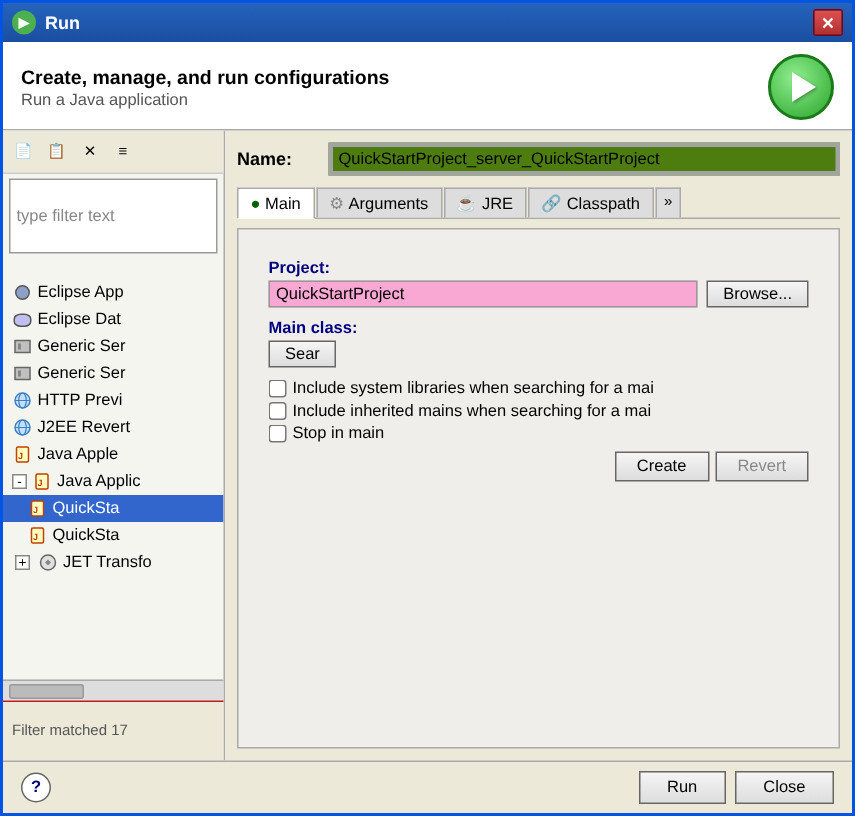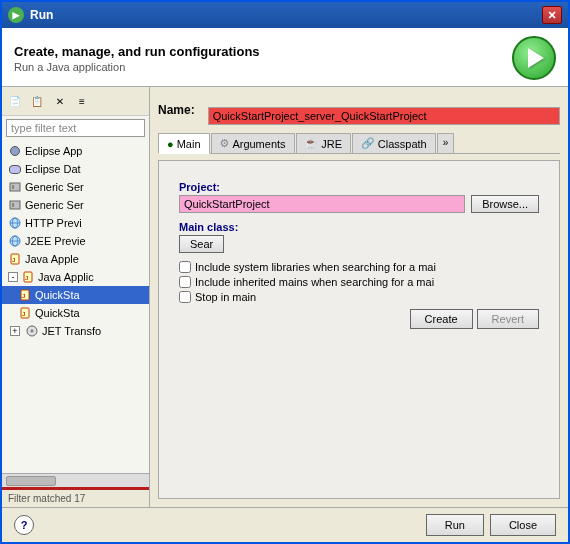--- a/index.html
+++ b/index.html
@@ -147,32 +147,33 @@
       display: flex;
       align-items: center;
       justify-content: center;
       cursor: pointer;
       border: 1px solid transparent;
       font-size: 10px;
     }
 
     .filter-input {
       width: 100%;
-      padding: 2px 4px;
+      padding: 18px 4px;
       font-size: 11px;
       border: 1px solid #999;
       background: white;
       color: #888;
       margin: 3px 4px;
     }
 
     .tree-area {
       flex: 1;
       overflow-y: auto;
       padding: 2px 0;
+      margin-top: 12px;
     }
 
     .tree-item {
       display: flex;
       align-items: center;
       padding: 2px 6px;
       cursor: pointer;
       font-size: 11px;
       color: #000;
       gap: 3px;
@@ -218,24 +219,24 @@
       justify-content: center;
       font-size: 9px;
       line-height: 1;
       color: #000;
       flex-shrink: 0;
     }
 
     .tree-indent { padding-left: 16px; }
 
     .filter-status {
-      padding: 3px 6px;
+      padding: 14px 6px;
       font-size: 10px;
       color: #555;
-      border-top: 3px solid #b91c1c;
+      border-top: 1px solid #b91c1c;
       background: #ece9d8;
     }
 
     .scrollbar-h {
       height: 14px;
       background: #ddd;
       border-top: 1px solid #aaa;
       display: flex;
       align-items: center;
     }
@@ -254,37 +255,36 @@
       flex: 1;
       display: flex;
       flex-direction: column;
       padding: 8px;
       overflow: hidden;
     }
 
     .name-row {
       display: flex;
       align-items: center;
-      gap: 13px;
+      gap: 24px;
       margin-bottom: 8px;
     }
 
     .name-label {
       font-size: 12px;
       font-weight: bold;
       white-space: nowrap;
     }
 
     .name-input {
       flex: 1;
       padding: 2px 4px;
-      border: 1px solid #a3a3a3;
-      font-size: 11px;
-      background: #ef4444;
-      margin-top: 12px;
+      border: 3px solid #a3a3a3;
+      font-size: 11px;
+      background: #4d7c0f;
     }
 
     .tabs {
       display: flex;
       gap: 0;
       border-bottom: 1px solid #aaa;
       margin-bottom: 6px;
     }
 
     .tab {
@@ -519,21 +519,21 @@
         </div>
 
         <div class="tree-item">
           <div class="tree-icon">
             <svg width="12" height="12" viewBox="0 0 12 12">
                 <circle cx="6" cy="6" r="5" fill="#c0e0ff" stroke="#4080c0" stroke-width="1"></circle>
                 <line x1="1" y1="6" x2="11" y2="6" stroke="#4080c0" stroke-width="0.8"></line>
                 <ellipse cx="6" cy="6" rx="2.5" ry="5" fill="none" stroke="#4080c0" stroke-width="0.8"></ellipse>
               </svg>
           </div>
-          <span>J2EE Previe</span>
+          <span>J2EE Revert</span>
         </div>
 
         <div class="tree-item">
           <div class="tree-icon">
             <svg width="12" height="12" viewBox="0 0 12 12">
                 <rect x="2" y="1" width="8" height="10" rx="1" fill="#ffffc0" stroke="#c04000" stroke-width="1"></rect>
                 <text x="3" y="9" font-size="6" fill="#c04000" font-weight="bold">J</text>
               </svg>
           </div>
           <span>Java Apple</span>

